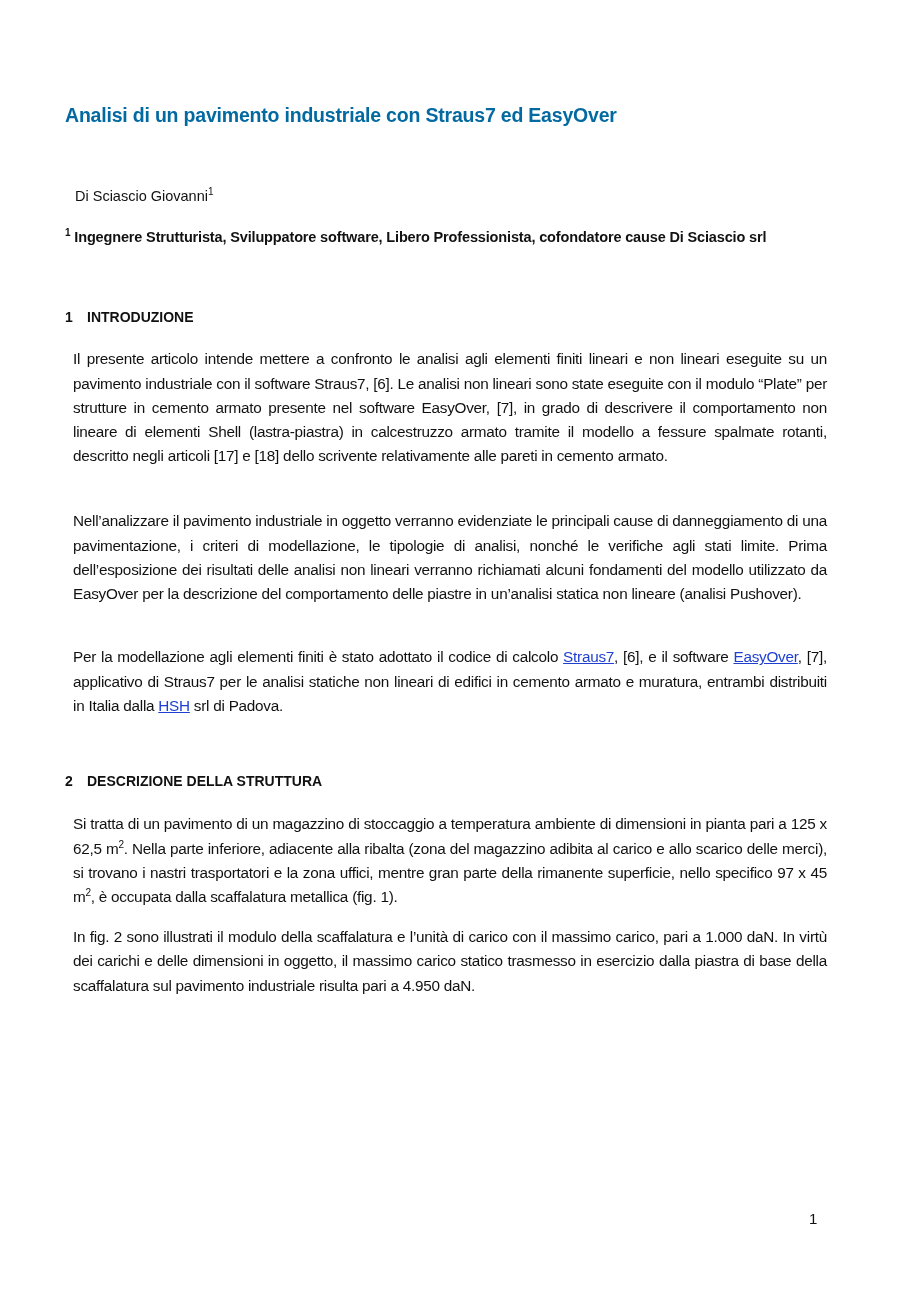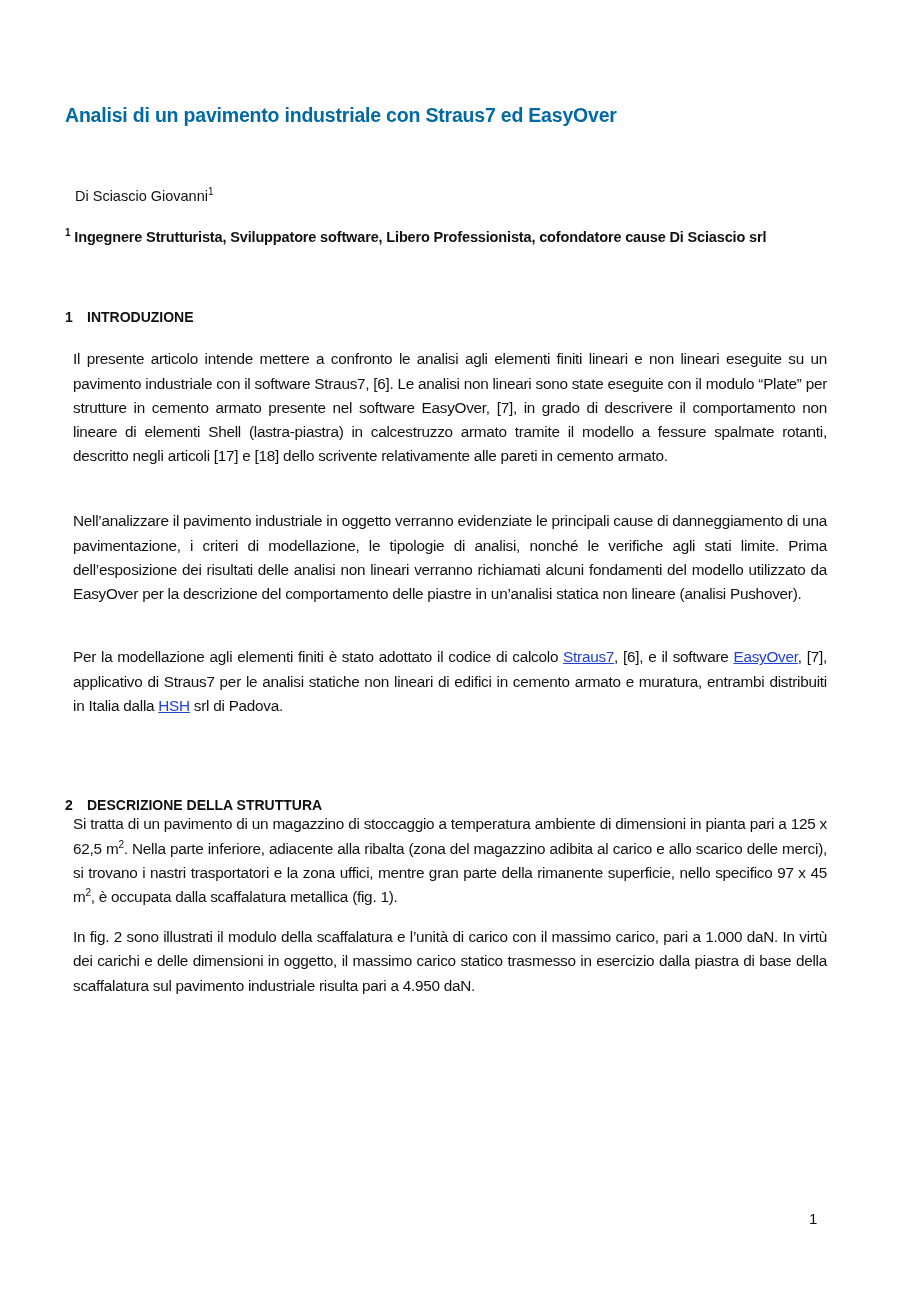--- a/index.html
+++ b/index.html
@@ -49,20 +49,20 @@
   <div class="affil"><sup>1</sup><span> Ingegnere Strutturista, Sviluppatore software, Libero Professionista, cofondatore cause Di Sciascio srl</span></div>
 
   <div class="heading" style="top:309px;"><span class="num">1</span><span>INTRODUZIONE</span></div>
 
   <p class="para" style="top:332px;">Il presente articolo intende mettere a confronto le analisi agli elementi finiti lineari e non lineari eseguite su un pavimento industriale con il software Straus7, [6]. Le analisi non lineari sono state eseguite con il modulo “Plate” per strutture in cemento armato presente nel software EasyOver, [7], in grado di descrivere il comportamento non lineare di elementi Shell (lastra-piastra) in calcestruzzo armato tramite il modello a fessure spalmate rotanti, descritto negli articoli [17] e [18] dello scrivente relativamente alle pareti in cemento armato.</p>
 
   <p class="para" style="top:494px;">Nell’analizzare il pavimento industriale in oggetto verranno evidenziate le principali cause di danneggiamento di una pavimentazione, i criteri di modellazione, le tipologie di analisi, nonché le verifiche agli stati limite. Prima dell’esposizione dei risultati delle analisi non lineari verranno richiamati alcuni fondamenti del modello utilizzato da EasyOver per la descrizione del comportamento delle piastre in un’analisi statica non lineare (analisi Pushover).</p>
 
   <p class="para" style="top:630px;"><span>Per la modellazione agli elementi finiti è stato adottato il codice di calcolo </span><span class="link" style="color: rgb(31, 63, 209);">Straus7</span><span>, [6], e il software </span><span class="link" style="color: rgb(31, 63, 209);">EasyOver</span><span>, [7], applicativo di Straus7 per le analisi statiche non lineari di edifici in cemento armato e muratura, entrambi distribuiti in Italia dalla </span><span class="link" style="color: rgb(31, 63, 209);">HSH</span><span> srl di Padova.</span></p>
 
-  <div class="heading" style="top:773px;margin-top:24px;"><span class="num">2</span><span>DESCRIZIONE DELLA STRUTTURA</span></div>
+  <div class="heading" style="top:773px;"><span class="num">2</span><span>DESCRIZIONE DELLA STRUTTURA</span></div>
 
   <p class="para" style="top:797px;"><span>Si tratta di un pavimento di un magazzino di stoccaggio a temperatura ambiente di dimensioni in pianta pari a 125 x 62,5 m</span><sup>2</sup><span>. Nella parte inferiore, adiacente alla ribalta (zona del magazzino adibita al carico e allo scarico delle merci), si trovano i nastri trasportatori e la zona uffici, mentre gran parte della rimanente superficie, nello specifico 97 x 45 m</span><sup>2</sup><span>, è occupata dalla scaffalatura metallica (fig. 1).</span></p>
 
   <p class="para" style="top:909px;margin-top:16px;">In fig. 2 sono illustrati il modulo della scaffalatura e l’unità di carico con il massimo carico, pari a 1.000 daN. In virtù dei carichi e delle dimensioni in oggetto, il massimo carico statico trasmesso in esercizio dalla piastra di base della scaffalatura sul pavimento industriale risulta pari a 4.950 daN.</p>
 </div>
 
 <div class="pagenum">1</div>
 
 </body></html>

